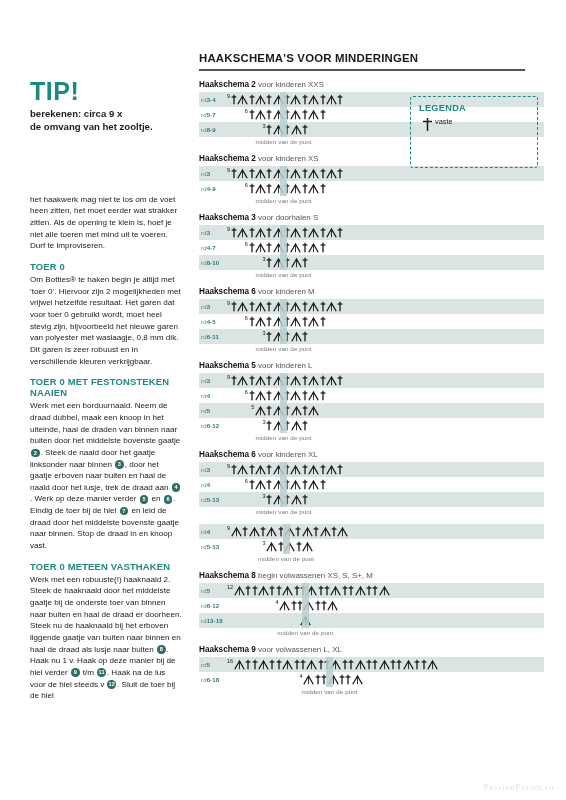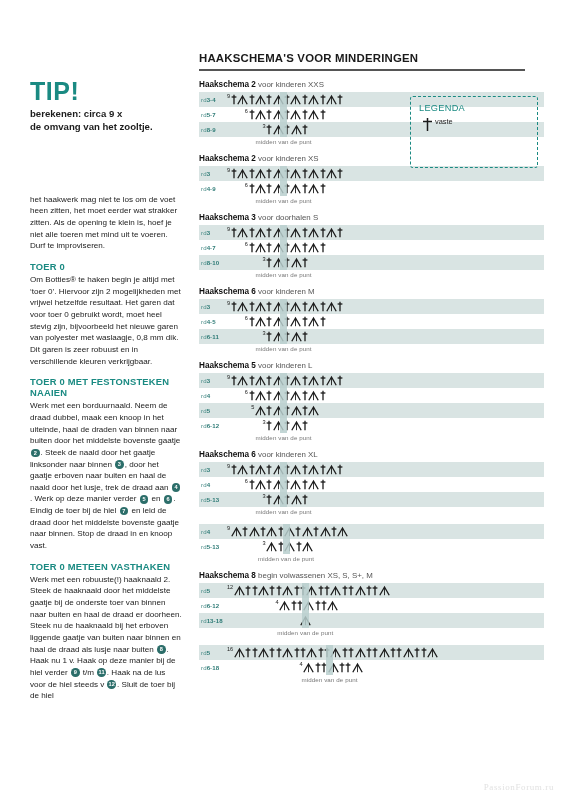--- a/index.html
+++ b/index.html
@@ -90,21 +90,21 @@
     opacity:.85;pointer-events:none;
   }
 
   
   .legend{
     position:absolute;left:410px;top:96px;width:128px;height:72px;
     border:1.4px dashed #1a8a82;border-radius:3px;
     padding:6px 8px;box-sizing:border-box;
   }
   .legend-title{
-    font-size:9.2px;font-weight:400;color:#1a8a82;letter-spacing:.3px;
+    font-size:9.2px;font-weight:700;color:#1a8a82;letter-spacing:.3px;
     margin-bottom:4px;
   }
   .legend-row{display:flex;align-items:flex-start;margin-bottom:1px;}
   .legend-sym{width:16px;flex:0 0 16px;display:flex;justify-content:center;}
   .legend-txt{font-size:7.4px;line-height:1.22;color:#222;}
 
   .watermark{
     position:absolute;right:12px;top:782px;
     font-size:9px;color:#e2e2e2;letter-spacing:.6px;
     font-family:"Liberation Serif", serif;
@@ -1168,20 +1168,21 @@
                   <polyline points="0.8,10.2 5.5,2 10.2,10.2" fill="none" stroke="#1b1b1b" stroke-width="1.3"></polyline>
                   <line x1="5.5" y1="2" x2="5.5" y2="10.2" stroke="#1b1b1b" stroke-width="0.9"></line>
                 </svg>
               </div>
             </div>
             <div class="center-mark" style="left: 102.8px; height: 45px;"></div>
           </div>
           <div class="caption" style="margin-left: 6.3px; width: 200px;">midden van de punt</div>
         </div>
         <div class="schema">
+          <div class="schema-head"><b>Haakschema 9</b><span> voor volwassenen L, XL</span></div>
           <div class="rows">
             <div class="row shade">
               <span class="row-label">rd<b>5</b></span>
               <div class="stitch-line" style="padding-left: 28px;">
                 <span class="cnt">16</span>
                 <svg width="11" height="11" viewBox="0 0 11 11" class="sym">
                   <polyline points="0.8,10.2 5.5,2 10.2,10.2" fill="none" stroke="#1b1b1b" stroke-width="1.3"></polyline>
                   <line x1="5.5" y1="2" x2="5.5" y2="10.2" stroke="#1b1b1b" stroke-width="0.9"></line>
                 </svg>
                 <svg width="6" height="11" viewBox="0 0 6 11" class="sym">

